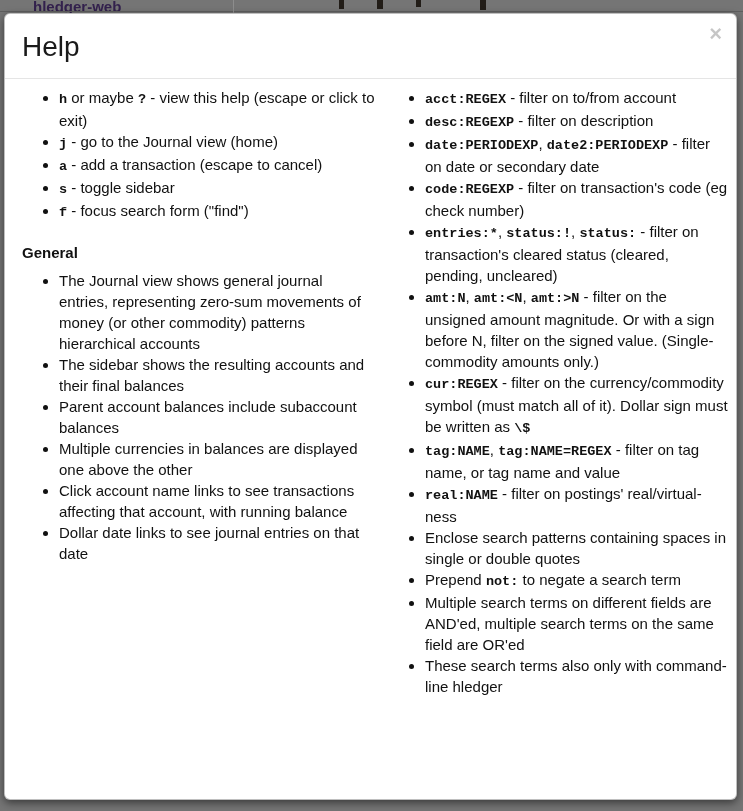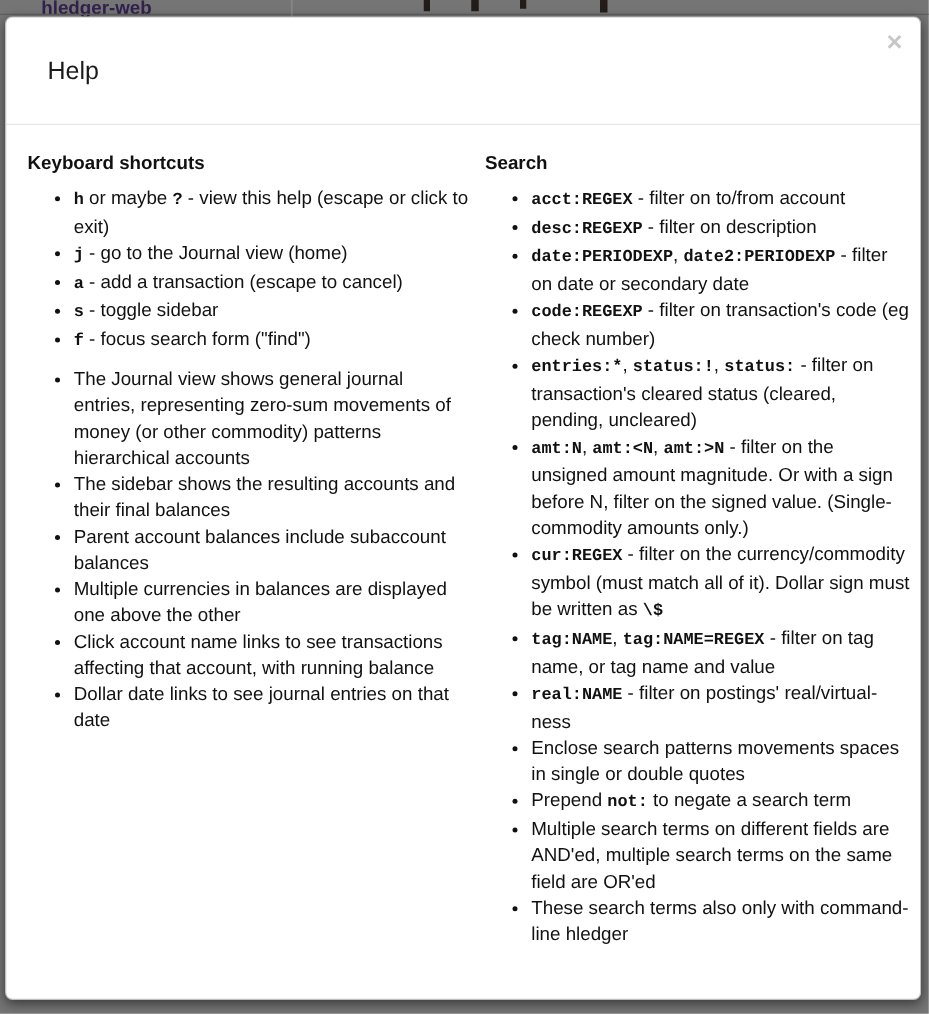--- a/index.html
+++ b/index.html
@@ -45,22 +45,22 @@
     display: flex; flex-direction: column;
     overflow: hidden;
   }
   .modal-header {
     padding: 13px 15px 12px 17px;
     border-bottom: 1px solid #e5e5e5;
     position: relative;
     flex: 0 0 auto;
   }
   .modal-title {
-    margin: 16px;
-    font-size: 20px; font-weight: 400; line-height: 1.4;
+    margin: 0;
+    font-size: 28px; font-weight: 400; line-height: 1.4;
     color: #1a1a1a;
   }
   .close-btn {
     position: absolute; top: 9px; right: 14px;
     border: 0; background: none; padding: 0;
     font-family: "Liberation Sans", sans-serif;
     font-size: 22px; font-weight: 700; line-height: 1;
     color: #000; opacity: .22;
     cursor: pointer;
   }
@@ -110,49 +110,48 @@
   <div class="bg-frag f4"></div>
 </div>
 
 <div class="modal">
   <div class="modal-header">
     <h4 class="modal-title">Help</h4>
     <button class="close-btn">×</button>
   </div>
   <div class="modal-body">
       <div class="col">
-        <h3 class="section-heading">Keyboard shortcuts</h3>
         <ul class="help-list">
           <li><code>h</code> or maybe <code>?</code> - view this help (escape or click to exit)</li>
           <li><code>j</code> - go to the Journal view (home)</li>
           <li><code>a</code> - add a transaction (escape to cancel)</li>
           <li><code>s</code> - toggle sidebar</li>
           <li><code>f</code> - focus search form ("find")</li>
         </ul>
+        <h3 class="section-heading">General</h3>
         <ul class="help-list">
           <li>The Journal view shows general journal entries, representing zero-sum movements of money (or other commodity) patterns hierarchical accounts</li>
           <li>The sidebar shows the resulting accounts and their final balances</li>
           <li>Parent account balances include subaccount balances</li>
           <li>Multiple currencies in balances are displayed one above the other</li>
           <li>Click account name links to see transactions affecting that account, with running balance</li>
           <li>Dollar date links to see journal entries on that date</li>
         </ul>
       </div>
       <div class="col">
-        <h3 class="section-heading">Search</h3>
         <ul class="help-list">
           <li><code>acct:REGEX</code> - filter on to/from account</li>
           <li><code>desc:REGEXP</code> - filter on description</li>
           <li><code>date:PERIODEXP</code>, <code>date2:PERIODEXP</code> - filter on date or secondary date</li>
           <li><code>code:REGEXP</code> - filter on transaction's code (eg check number)</li>
           <li><code>entries:*</code>, <code>status:!</code>, <code>status:</code> - filter on transaction's cleared status (cleared, pending, uncleared)</li>
           <li><code>amt:N</code>, <code>amt:&lt;N</code>, <code>amt:&gt;N</code> - filter on the unsigned amount magnitude. Or with a sign before N, filter on the signed value. (Single-commodity amounts only.)</li>
           <li><code>cur:REGEX</code> - filter on the currency/commodity symbol (must match all of it). Dollar sign must be written as <code>\$</code></li>
           <li><code>tag:NAME</code>, <code>tag:NAME=REGEX</code> - filter on tag name, or tag name and value</li>
           <li><code>real:NAME</code> - filter on postings' real/virtual-ness</li>
-          <li>Enclose search patterns movements spaces in single or double quotes</li>
+          <li>Enclose search patterns containing spaces in single or double quotes</li>
           <li>Prepend <code>not:</code> to negate a search term</li>
           <li>Multiple search terms on different fields are AND'ed, multiple search terms on the same field are OR'ed</li>
           <li>These search terms also only with command-line hledger</li>
         </ul>
       </div>
     </div>
 </div>
 
 </body></html>

